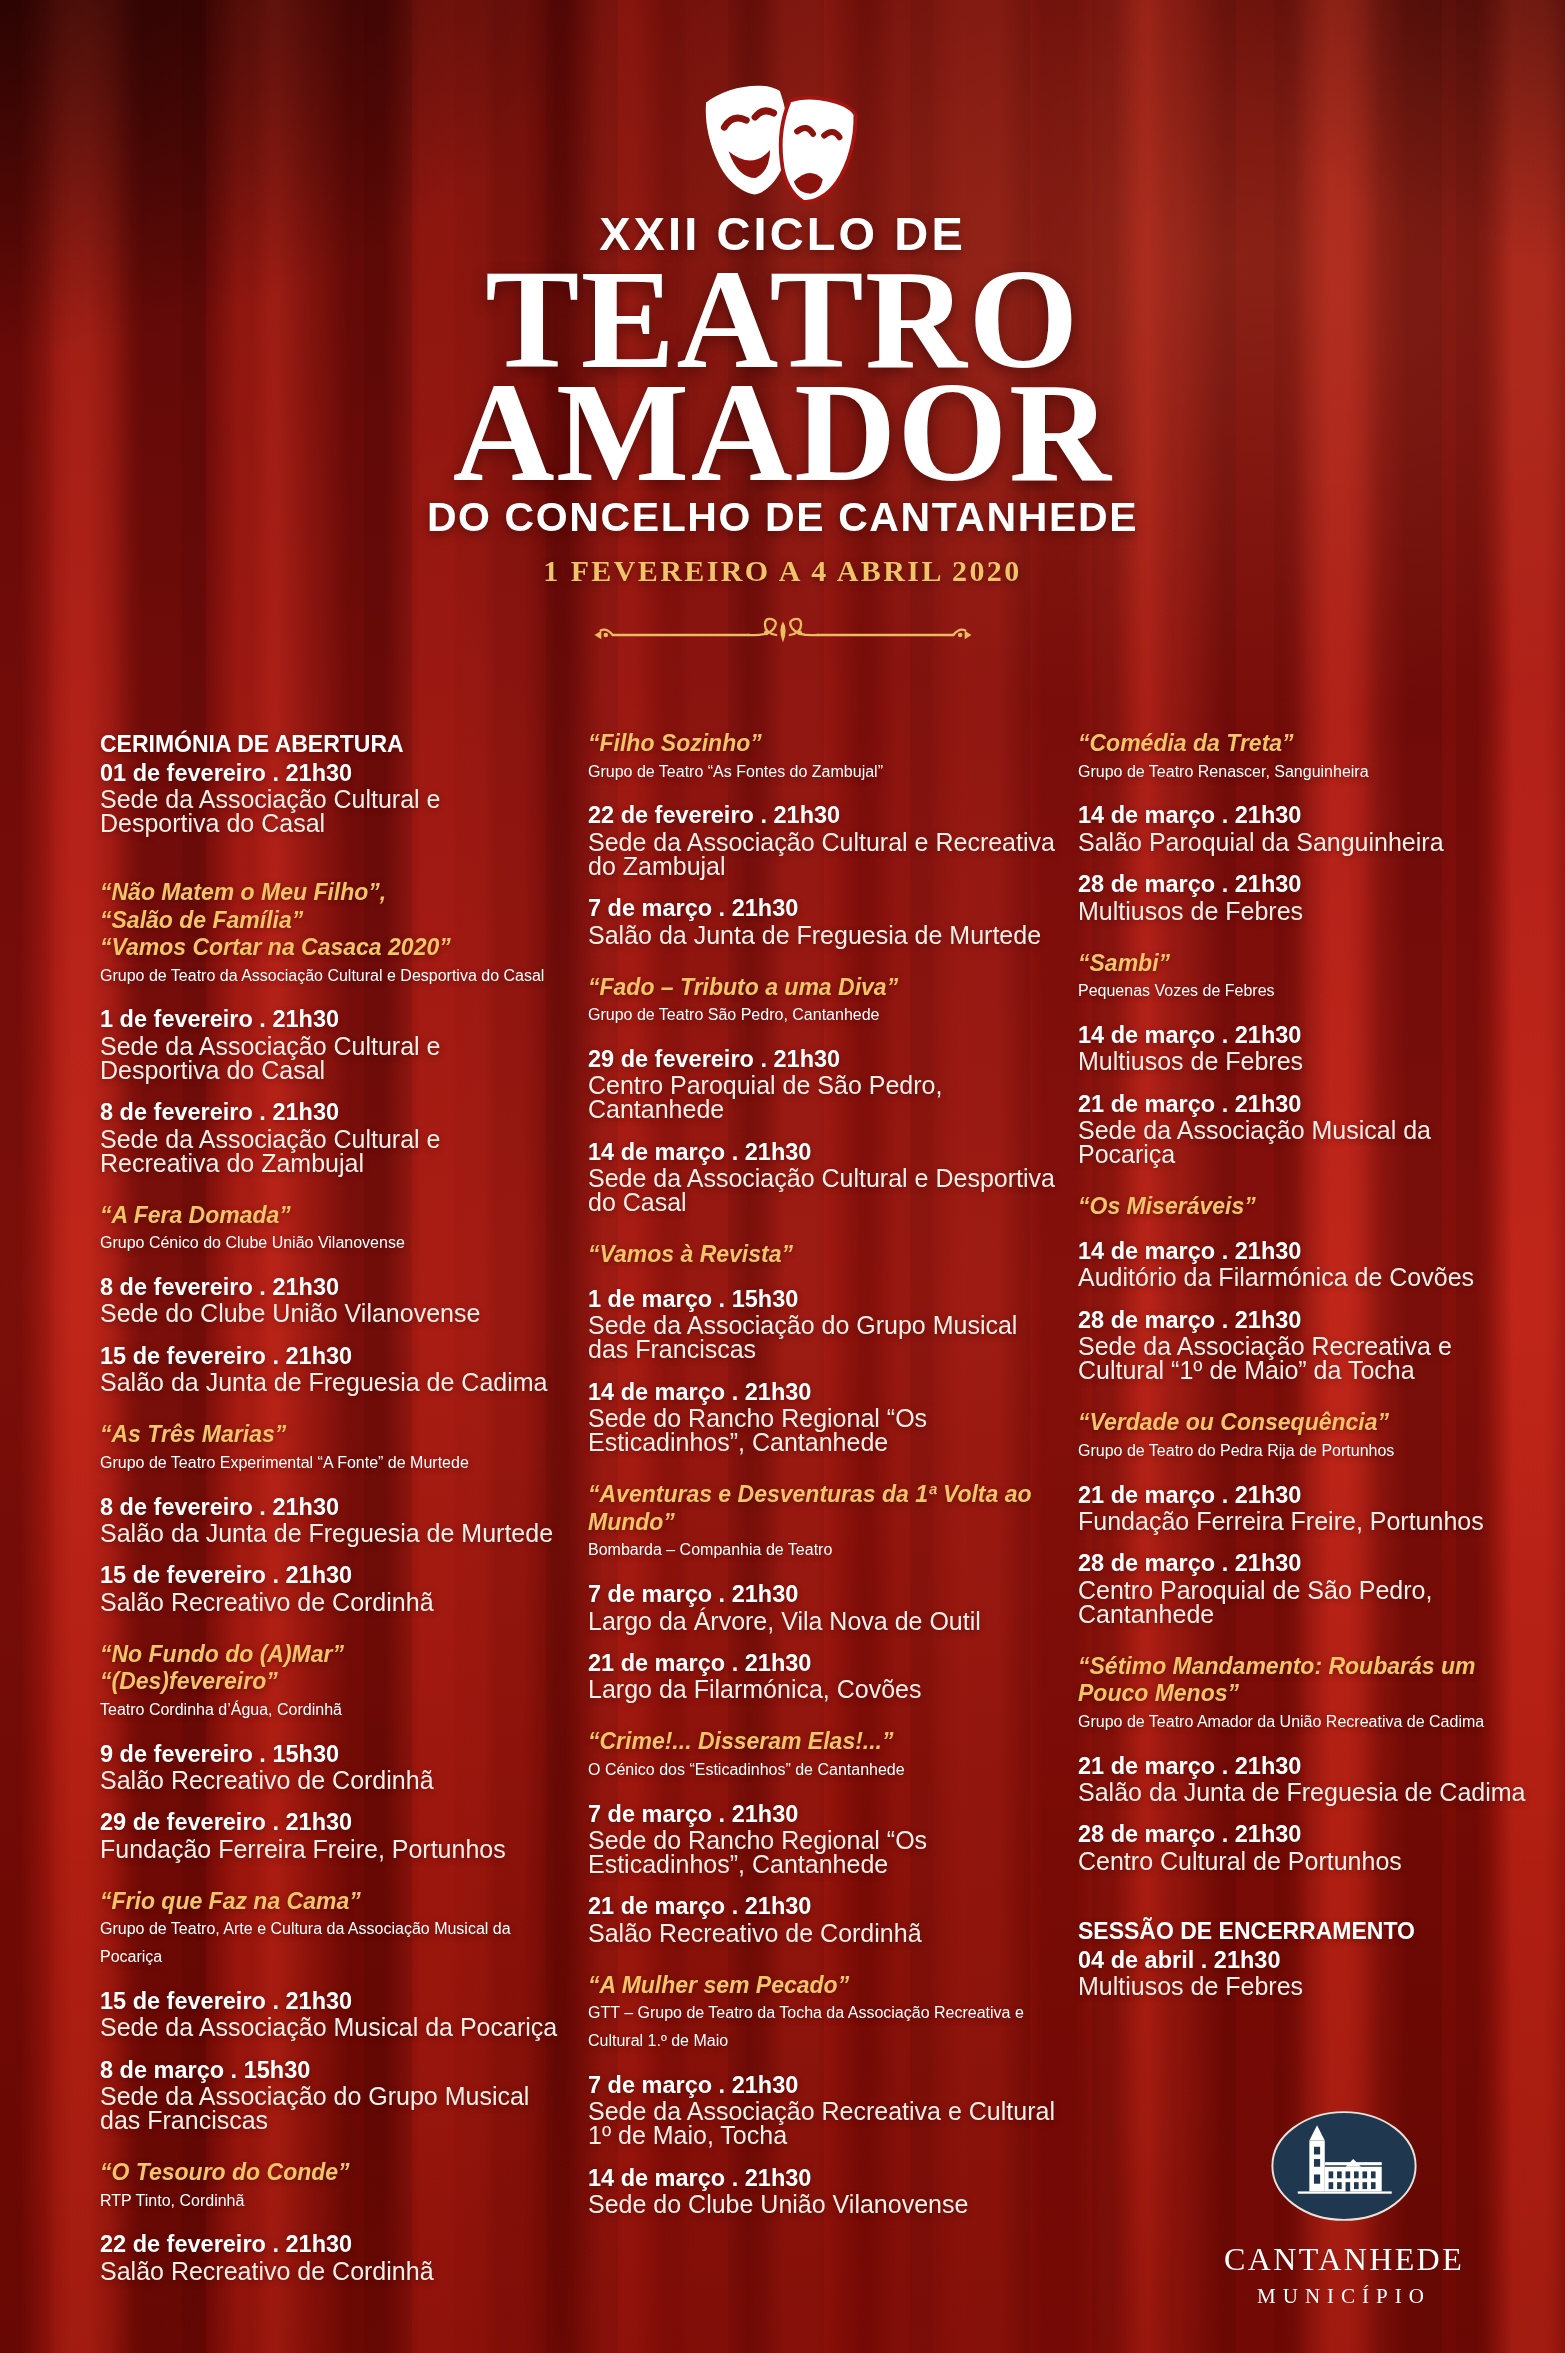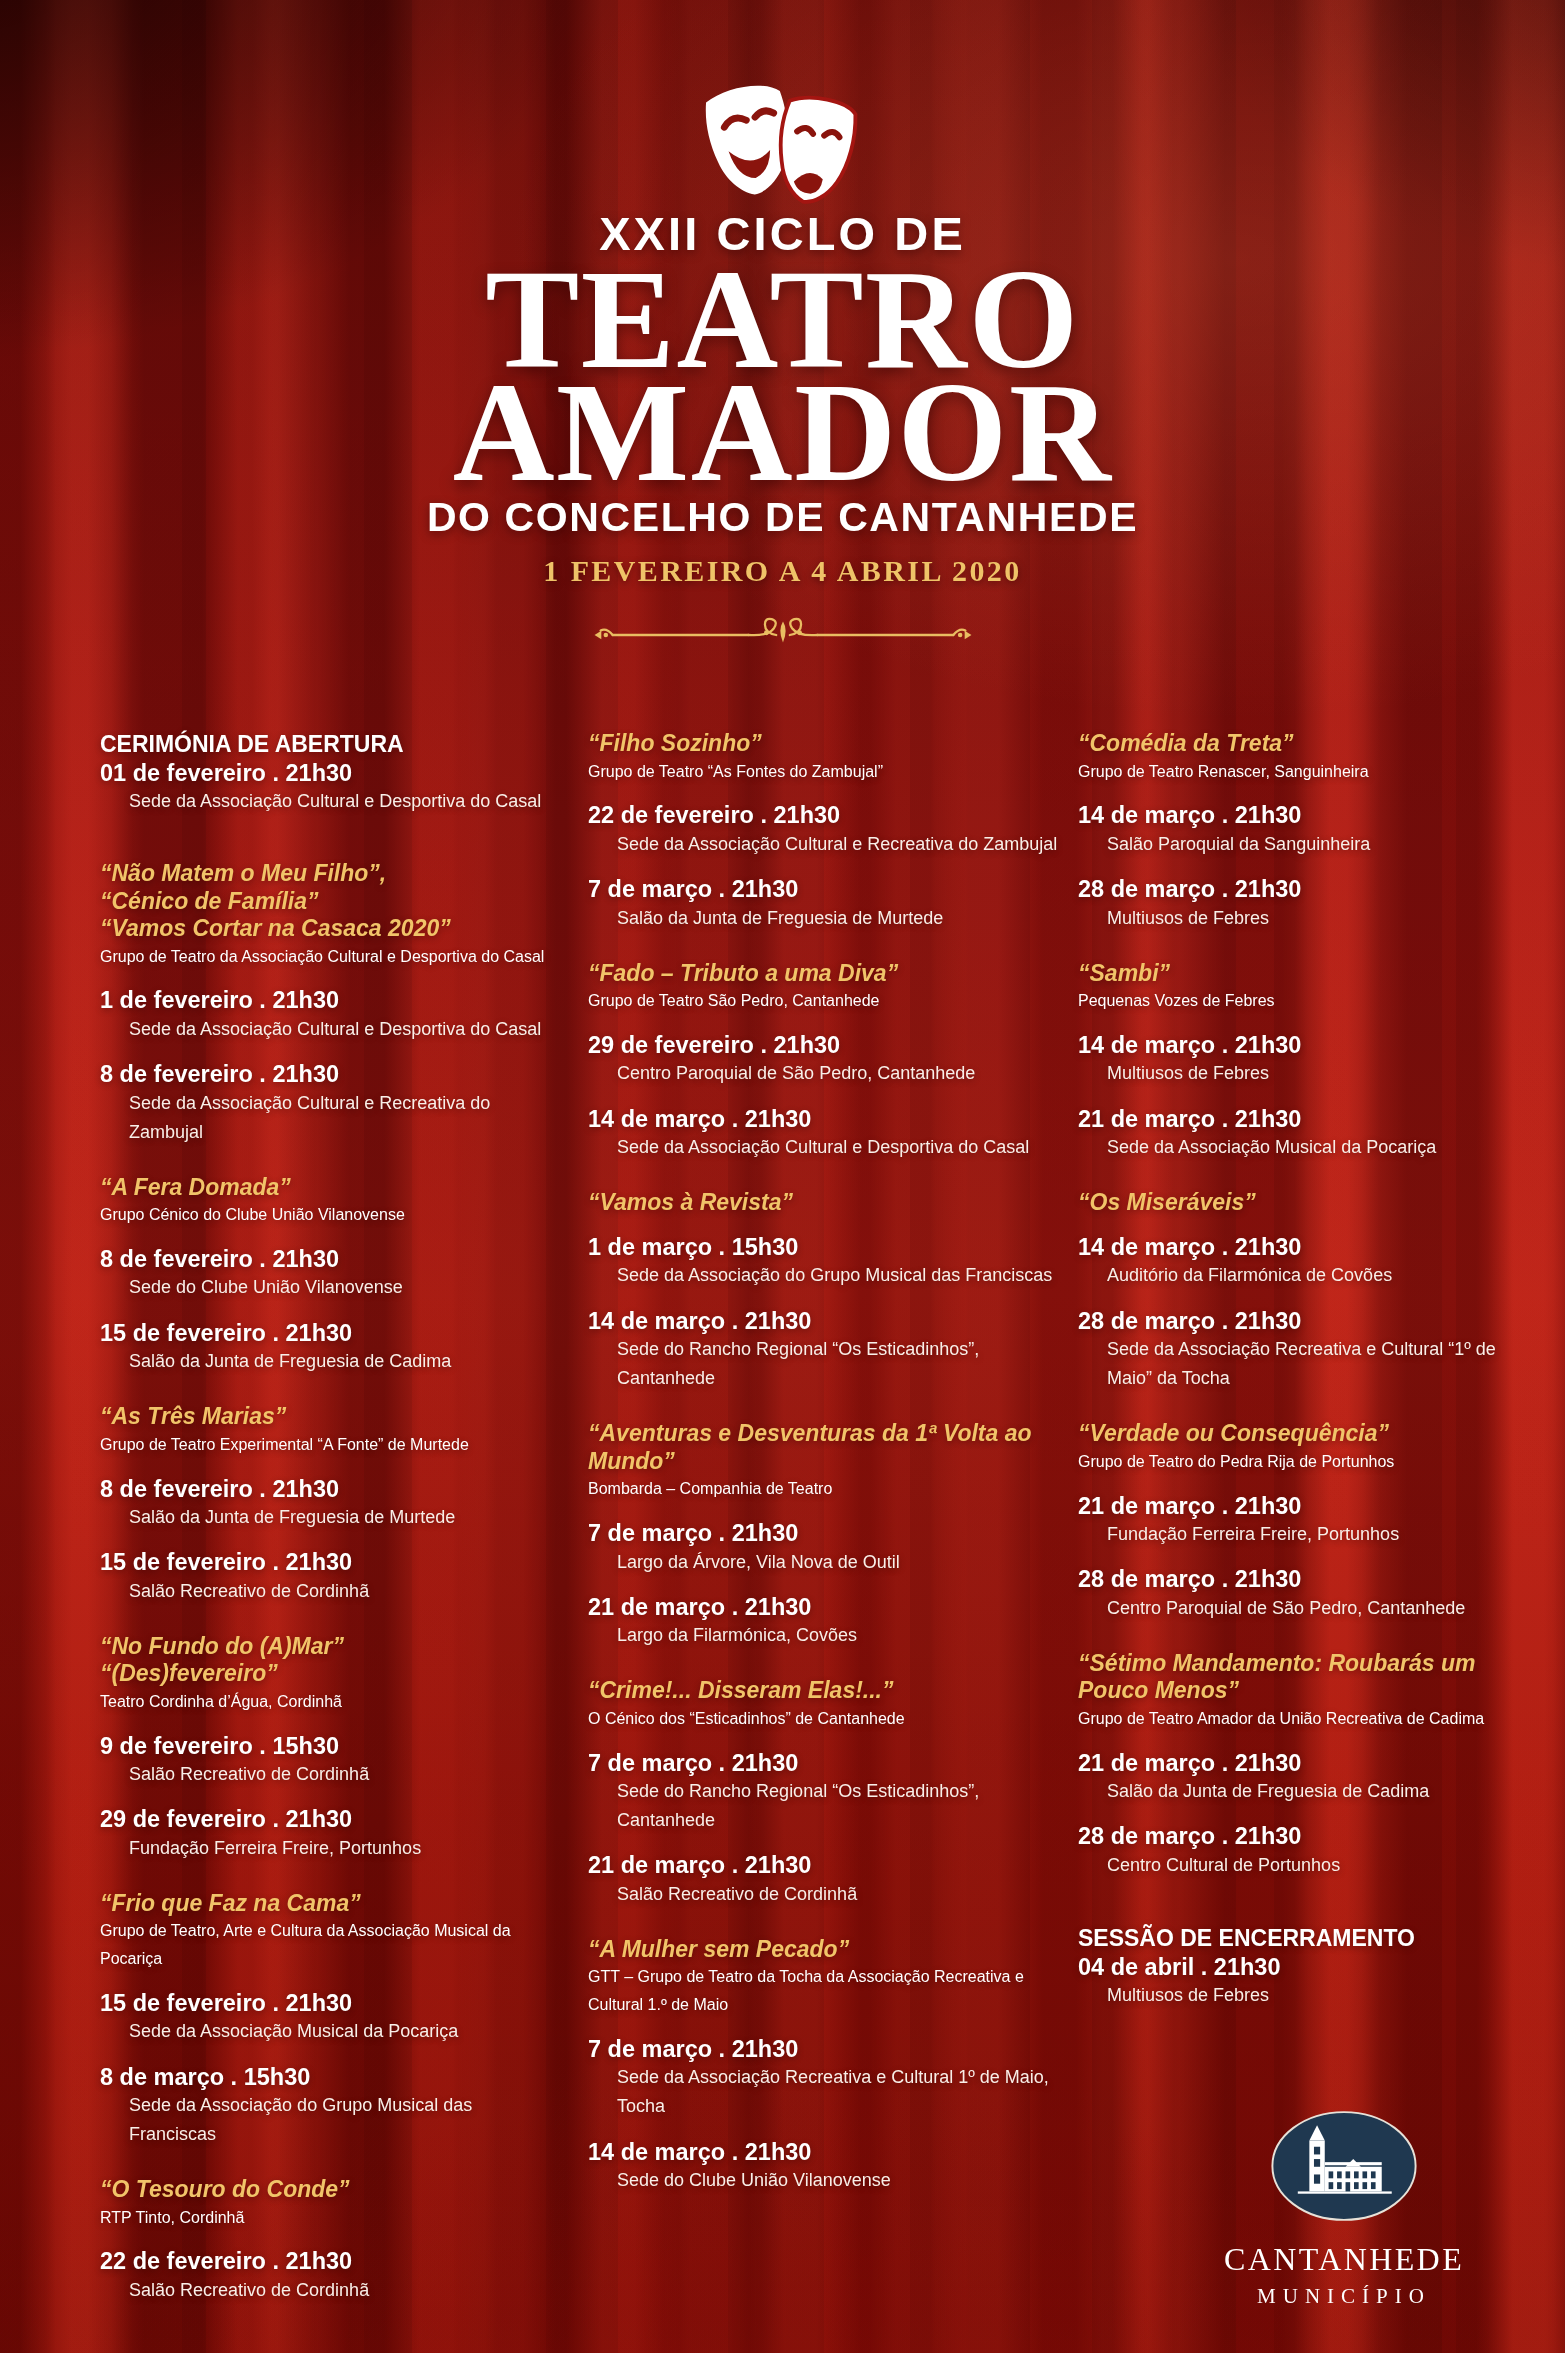--- a/index.html
+++ b/index.html
@@ -30,21 +30,21 @@
   .col-3{left:1078px;width:455px;}
   .section{margin-bottom:27px;}
   .section.opening{margin-bottom:44px;}
   .section.closing{margin-top:44px;}
   .heading{font-size:23px;font-weight:bold;line-height:28px;}
   .show-title{font-size:23px;font-weight:bold;font-style:italic;color:#f1c469;line-height:27.5px;}
   .group{font-size:16px;font-weight:normal;line-height:27.5px;}
   .entry{margin-top:17.3px;}
   .opening .entry,.closing .entry{margin-top:1.6px;}
   .date{font-size:23.5px;font-weight:bold;line-height:27.5px;}
-  .venue{font-size:18px;line-height:29px;color:#f9efe8;margin-left:29px;}
+  .venue{font-size:25px;line-height:24px;color:#f9efe8;}
   .logo{position:absolute;left:1224px;top:2107px;width:240px;text-align:center;}
   .logo-name{margin-top:12.6px;font-family:"Liberation Serif",serif;font-size:32px;letter-spacing:2.4px;}
   .logo-sub{margin-top:6.3px;font-family:"Liberation Serif",serif;font-size:21px;letter-spacing:7px;}
 </style>
 </head>
 <body>
 
 <div class="poster">
 
   <div class="masks">
@@ -93,21 +93,21 @@
   <div class="col col-1">
       <div class="section opening">
         <div class="heading">CERIMÓNIA DE ABERTURA</div>
         <div class="entry">
           <div class="date">01 de fevereiro . 21h30</div>
           <div class="venue">Sede da Associação Cultural e Desportiva do Casal</div>
         </div>
       </div>
       <div class="section">
         <div class="show-title">“Não Matem o Meu Filho”,</div>
-        <div class="show-title">“Cénico de Família”</div>
+        <div class="show-title">“Salão de Família”</div>
         <div class="show-title">“Vamos Cortar na Casaca 2020”</div>
         <div class="group">Grupo de Teatro da Associação Cultural e Desportiva do Casal</div>
         <div class="entry">
           <div class="date">1 de fevereiro . 21h30</div>
           <div class="venue">Sede da Associação Cultural e Desportiva do Casal</div>
         </div>
         <div class="entry">
           <div class="date">8 de fevereiro . 21h30</div>
           <div class="venue">Sede da Associação Cultural e Recreativa do Zambujal</div>
         </div>

